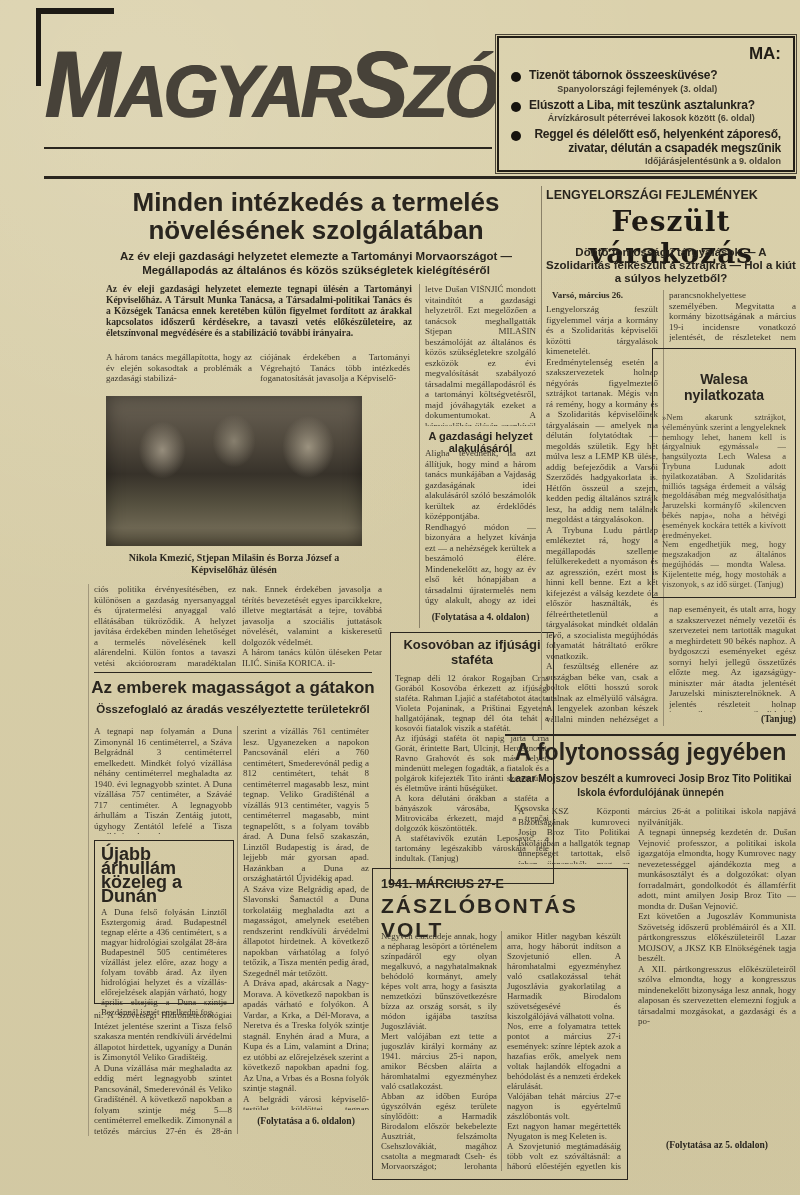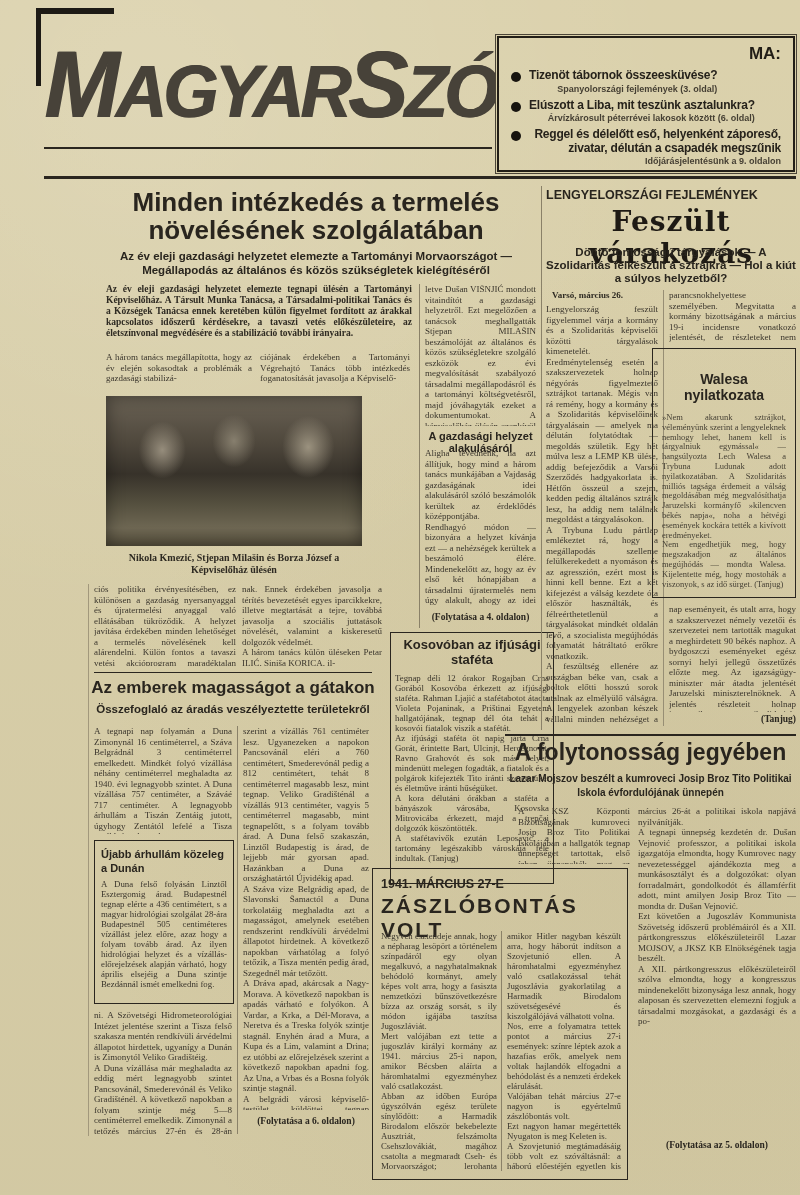--- a/index.html
+++ b/index.html
@@ -114,21 +114,21 @@
 A három tanács külön üléseken Petar ILIĆ, Siniša KORICA, il-</div>
 
   <div class="abs rule" style="left:94px;top:672px;width:278px;height:1px;"></div>
   <div class="abs hl center" style="left:88px;top:678px;width:290px;font-size:17px;line-height:19px;">Az emberek magasságot a gátakon</div>
   <div class="abs hl center" style="left:94px;top:703px;width:278px;font-size:11.5px;line-height:13px;">Összefoglaló az áradás veszélyeztette területekről</div>
   <div class="abs vrule" style="left:237px;top:726px;height:408px;"></div>
 
   <div class="abs bt" style="left:94px;top:726px;width:138px;height:108px;">A tegnapi nap folyamán a Duna Zimonynál 16 centiméterrel, a Száva Belgrádnál 3 centiméterrel emelkedett. Mindkét folyó vízállása néhány centiméterrel meghaladta az 1940. évi legnagyobb szintet. A Duna vízállása 757 centiméter, a Száváé 717 centiméter. A legnagyobb árhullám a Tiszán Zentáig jutott, úgyhogy Zentától lefelé a Tisza tovább fog duzzad-</div>
 
   <div class="abs boxed" style="left:94px;top:840px;width:140px;height:164px;padding:6px;">
-    <div class="hl" style="font-size:11px;line-height:14px;text-align:left;">Újabb árhullám közeleg a Dunán</div>
+    <div class="hl" style="font-size:18px;line-height:14px;text-align:left;">Újabb árhullám közeleg a Dunán</div>
     <div class="bt" style="margin-top:4px;height:118px;font-size:8.8px;line-height:10px;">A Duna felső folyásán Linztől Esztergomig árad. Budapestnél tegnap elérte a 436 centimétert, s a magyar hidrológiai szolgálat 28-ára Budapestnél 505 centiméteres vízállást jelez előre, azaz hogy a folyam tovább árad. Az ilyen hidrológiai helyzet és a vízállás-előrejelzések alapján várható, hogy április elsejéig a Duna szintje Bezdánnál ismét emelkedni fog.</div>
   </div>
 
   <div class="abs bt" style="left:94px;top:1010px;width:138px;height:126px;">ni. A Szövetségi Hidrometeorológiai Intézet jelentése szerint a Tisza felső szakasza mentén rendkívüli árvédelmi állapotot hirdettek, ugyanígy a Dunán is Zimonytól Veliko Gradištéig.
 A Duna vízállása már meghaladta az eddig mért legnagyobb szintet Pancsovánál, Smederevónál és Veliko Gradišténél. A következő napokban a folyam szintje még 5—8 centiméterrel emelkedik. Zimonynál a tetőzés március 27-én és 28-án esedékes, becslések</div>
 
   <div class="abs bt" style="left:243px;top:726px;width:126px;height:384px;">szerint a vízállás 761 centiméter lesz. Ugyanezeken a napokon Pancsovánál eléri a 760 centimétert, Smederevónál pedig a 812 centimétert, tehát 8 centiméterrel magasabb lesz, mint tegnap. Veliko Gradišténál a vízállás 913 centiméter, vagyis 5 centiméterrel magasabb, mint tegnapelőtt, s a folyam tovább árad. A Duna felső szakaszán, Linztől Budapestig is árad, de lejjebb már gyorsan apad. Hazánkban a Duna az országhatártól Újvidékig apad.
 A Száva vize Belgrádig apad, de Slavonski Šamactól a Duna torkolatáig meghaladta azt a magasságot, amelynek esetében rendszerint rendkívüli árvédelmi állapotot hirdetnek. A következő napokban várhatólag a folyó tetőzik, a Tisza mentén pedig árad, Szegednél már tetőzött.
 A Dráva apad, akárcsak a Nagy-Morava. A következő napokban is apadás várható e folyókon. A Vardar, a Krka, a Dél-Morava, a Neretva és a Treska folyók szintje stagnál. Enyhén árad a Mura, a Kupa és a Lim, valamint a Drina; ez utóbbi az előrejelzések szerint a következő napokban apadni fog. Az Una, a Vrbas és a Bosna folyók szintje stagnál.
 A belgrádi városi képviselő-testület küldöttei tegnap jóváhagyták az árvízvédelmi intézkedések-</div>

